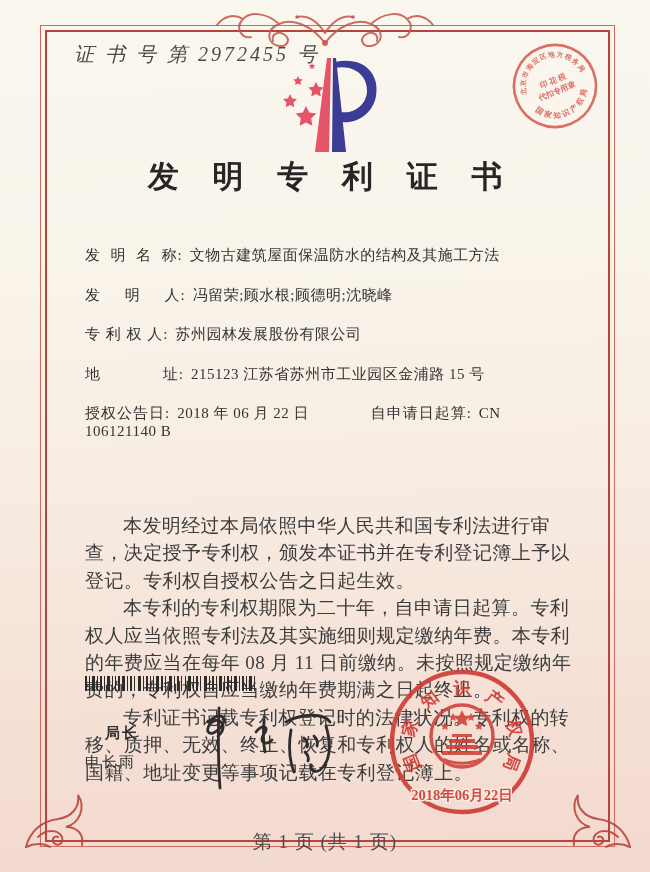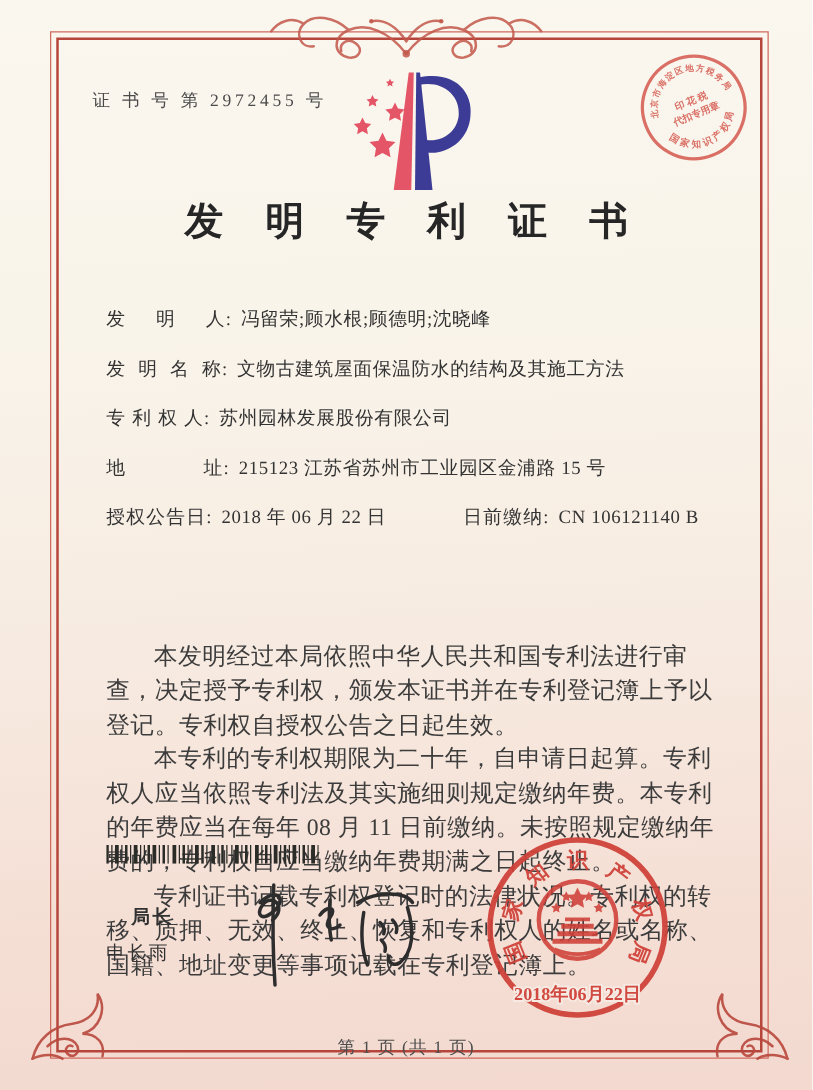--- a/index.html
+++ b/index.html
@@ -4,42 +4,42 @@
 <style>
   html,body{margin:0;padding:0;}
   body{width:650px;height:872px;overflow:hidden;font-family:"Liberation Serif","DejaVu Serif",serif;}
   .page{
     position:relative;width:650px;height:872px;
     background:linear-gradient(178deg,#faf7ef 0%,#f9f4ea 30%,#f7ebe1 58%,#f5e0d6 80%,#f3d9cf 100%);
     overflow:hidden;
   }
   .frame-outer{position:absolute;left:40px;top:25px;right:35px;bottom:25px;border:1px solid #cf6a5e;}
   .frame-inner{position:absolute;left:45px;top:30px;right:40px;bottom:30px;border:2px solid #b6463c;}
-  .cert-no{position:absolute;left:74px;top:72px;font-size:14px;letter-spacing:3px;color:#4a4a4a;}
+  .cert-no{position:absolute;left:74px;top:41px;font-size:20px;letter-spacing:3px;color:#4a4a4a;font-style:italic;}
   .logo{position:absolute;left:268px;top:50px;}
   .doc-title{position:absolute;left:0;top:156px;width:650px;text-align:center;
     font-size:31px;font-weight:bold;color:#262626;letter-spacing:13px;text-indent:13px;}
   .fields{position:absolute;left:85px;top:246px;width:490px;}
   .frow{height:39.5px;font-size:15px;color:#333;}
   .flabel{white-space:pre;letter-spacing:1px;}
   .fvalue{margin-left:7px;letter-spacing:0.5px;}
   .grant-row{height:39.5px;font-size:15px;color:#333;}
   .grant-row .pair2{margin-left:58px;}
   .paras{position:absolute;left:85px;top:512px;width:487px;font-size:19px;line-height:27.4px;color:#3c3c3c;}
   .paras p{margin:0;text-indent:2em;letter-spacing:0.4px;}
   .barcode{position:absolute;left:85px;top:676px;}
   .sig-title{position:absolute;left:85px;top:724px;font-size:15px;font-weight:bold;color:#313131;letter-spacing:2px;font-family:"Liberation Sans","DejaVu Sans",sans-serif;margin-left:20px;}
   .sig-name{position:absolute;left:85px;top:753px;font-size:15px;font-weight:normal;color:#313131;letter-spacing:2px;font-family:"Liberation Sans","DejaVu Sans",sans-serif;}
   .sig-hand{position:absolute;left:178px;top:700px;}
   .seal-main{position:absolute;left:372px;top:650px;opacity:0.93;}
   .seal-tax{position:absolute;left:503px;top:36px;opacity:0.85;}
   .ornament-top{position:absolute;left:215px;top:3px;}
   .flourish-bl{position:absolute;left:20px;top:789px;}
   .flourish-br{position:absolute;right:14px;top:789px;}
-  .footer{position:absolute;left:0;top:829px;width:650px;text-align:center;font-size:14px;color:#4c4c4c;letter-spacing:1px;}
+  .footer{position:absolute;left:0;top:829px;width:650px;text-align:center;font-size:19px;color:#4c4c4c;letter-spacing:1px;}
   .seal-char{font-weight:bold;fill:#cf4038;font-family:"Liberation Serif","DejaVu Serif",serif;}
   .tax-char{font-weight:bold;fill:#d4584e;font-family:"Liberation Serif","DejaVu Serif",serif;}
 </style>
 </head>
 <body>
 
 <div class="page">
 
   <div class="frame-outer"></div>
   <div class="frame-inner"></div>
@@ -91,34 +91,34 @@
     <g fill="#3c3c96">
       <polygon points="65,8 68,8 78,102 64,102"></polygon>
       <path d="M67,12 C96,6 112,24 108,46 C105,64 88,74 74,72 L73,62 C86,64 98,55 99,42 C100,26 86,14 67,18 Z"></path>
     </g>
   </svg>
 
   <div class="doc-title">发 明 专 利 证 书</div>
 
   <div class="fields">
     <div class="frow">
+      <span class="flabel">发  明  名  称:</span><span class="fvalue">文物古建筑屋面保温防水的结构及其施工方法</span>
+    </div>
+    <div class="frow">
       <span class="flabel">发     明     人:</span><span class="fvalue">冯留荣;顾水根;顾德明;沈晓峰</span>
-    </div>
-    <div class="frow">
-      <span class="flabel">发  明  名  称:</span><span class="fvalue">文物古建筑屋面保温防水的结构及其施工方法</span>
     </div>
     <div class="frow">
       <span class="flabel">专 利 权 人:</span><span class="fvalue">苏州园林发展股份有限公司</span>
     </div>
     <div class="frow">
       <span class="flabel">地             址:</span><span class="fvalue">215123 江苏省苏州市工业园区金浦路 15 号</span>
     </div>
     <div class="grant-row">
       <span><span class="flabel">授权公告日:</span><span class="fvalue">2018 年 06 月 22 日</span></span>
-      <span class="pair2"><span class="flabel">日前缴纳:</span><span class="fvalue">CN 106121140 B</span></span>
+      <span class="pair2"><span class="flabel">自申请日起算:</span><span class="fvalue">CN 106121140 B</span></span>
     </div>
   </div>
 
   <div class="paras">
     <p>本发明经过本局依照中华人民共和国专利法进行审查，决定授予专利权，颁发本证书并在专利登记簿上予以登记。专利权自授权公告之日起生效。</p>
     <p>本专利的专利权期限为二十年，自申请日起算。专利权人应当依照专利法及其实施细则规定缴纳年费。本专利的年费应当在每年 08 月 11 日前缴纳。未按照规定缴纳年费的，专利权自应当缴纳年费期满之日起终止。</p>
     <p>专利证书记载专利权登记时的法律状况。专利权的转移、质押、无效、终止、恢复和专利权人的姓名或名称、国籍、地址变更等事项记载在专利登记簿上。</p>
   </div>
 
   <svg class="barcode" width="170" height="15" viewBox="0 0 170 15">

